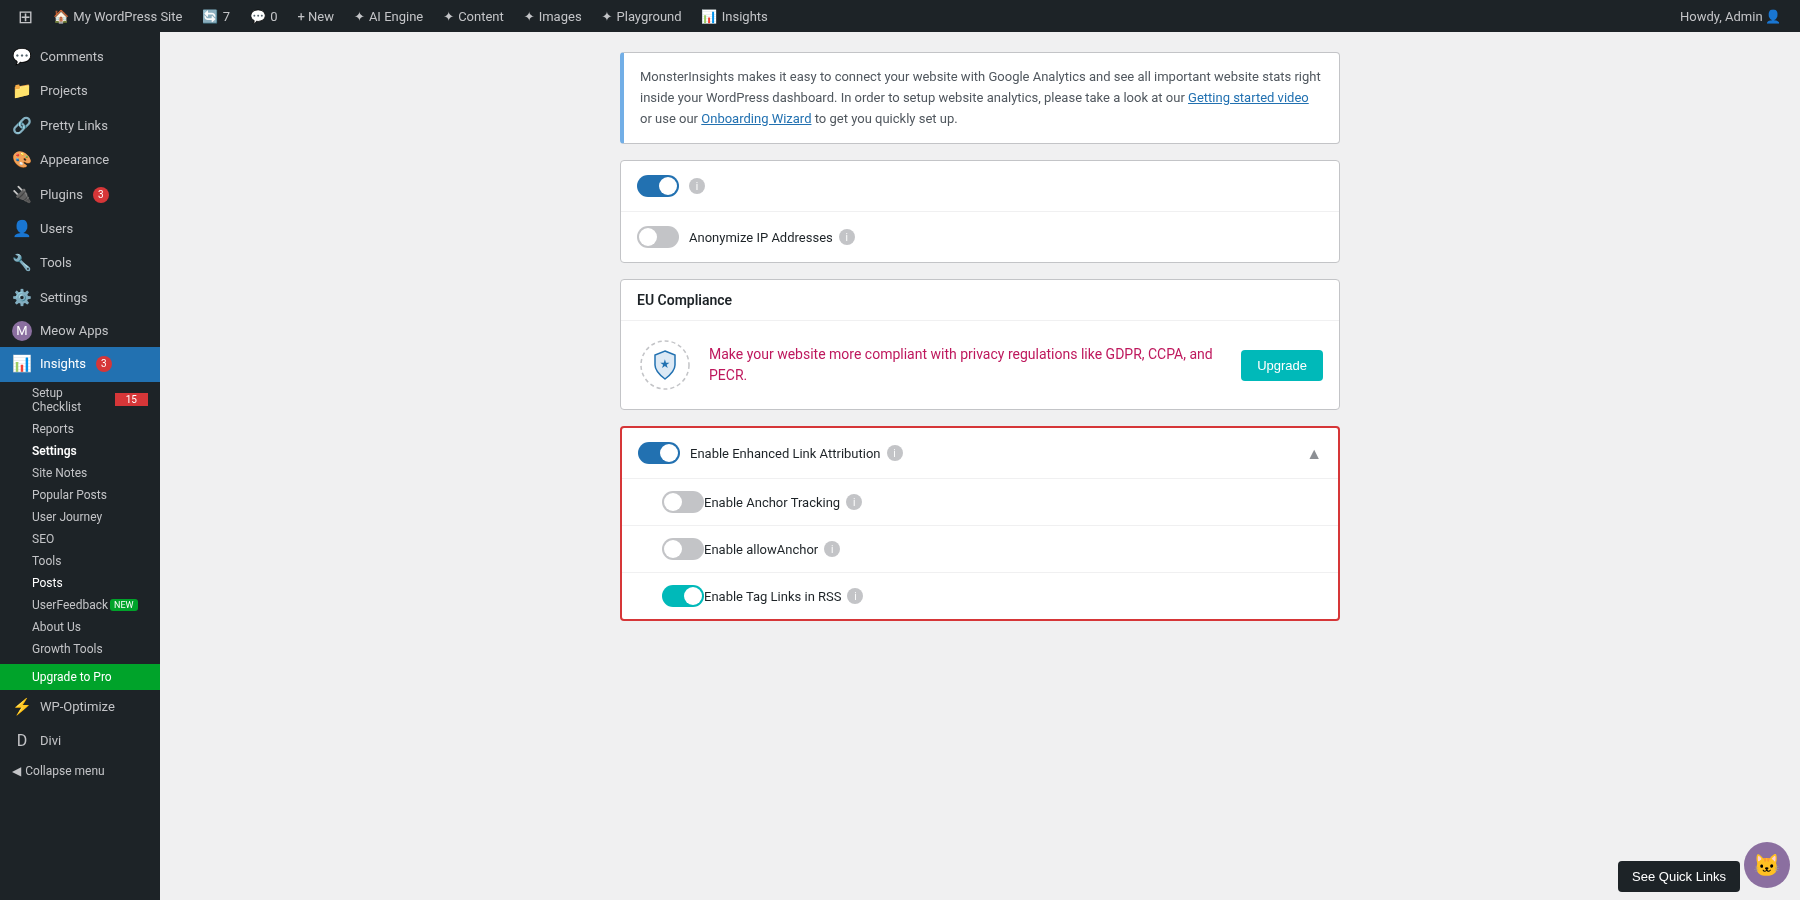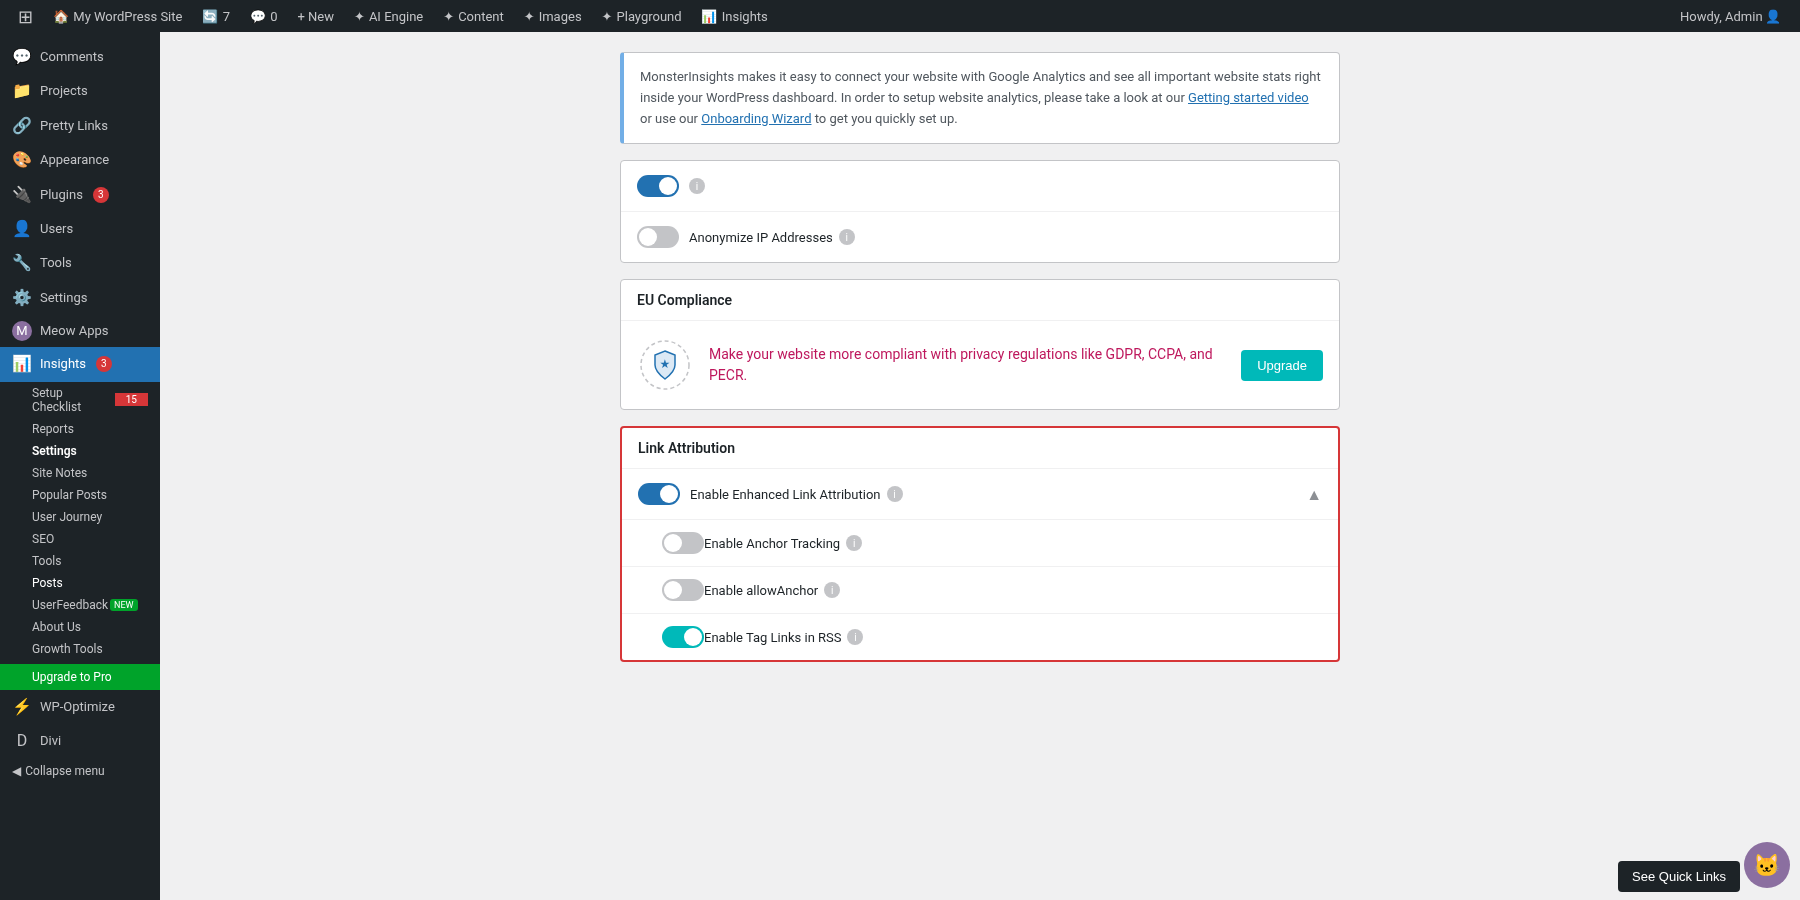--- a/index.html
+++ b/index.html
@@ -493,23 +493,20 @@
           <div class="compliance-text">
             <span>Make your website more compliant with privacy regulations like GDPR, CCPA, and PECR.</span>
           </div>
           <button class="upgrade-btn">
             <span>Upgrade</span>
           </button>
         </div>
       </div>
 
       <div class="link-attribution-card">
-        <div class="settings-card-header">
-          <span>Link Attribution</span>
-        </div>
 
         <div class="settings-row">
           <div class="toggle-switch on">
             <div class="toggle-knob"></div>
           </div>
           <div class="settings-row-label">
             <span>Enable Enhanced Link Attribution</span>
             <span class="info-icon">i</span>
           </div>
           <span class="collapse-arrow">▲</span>

